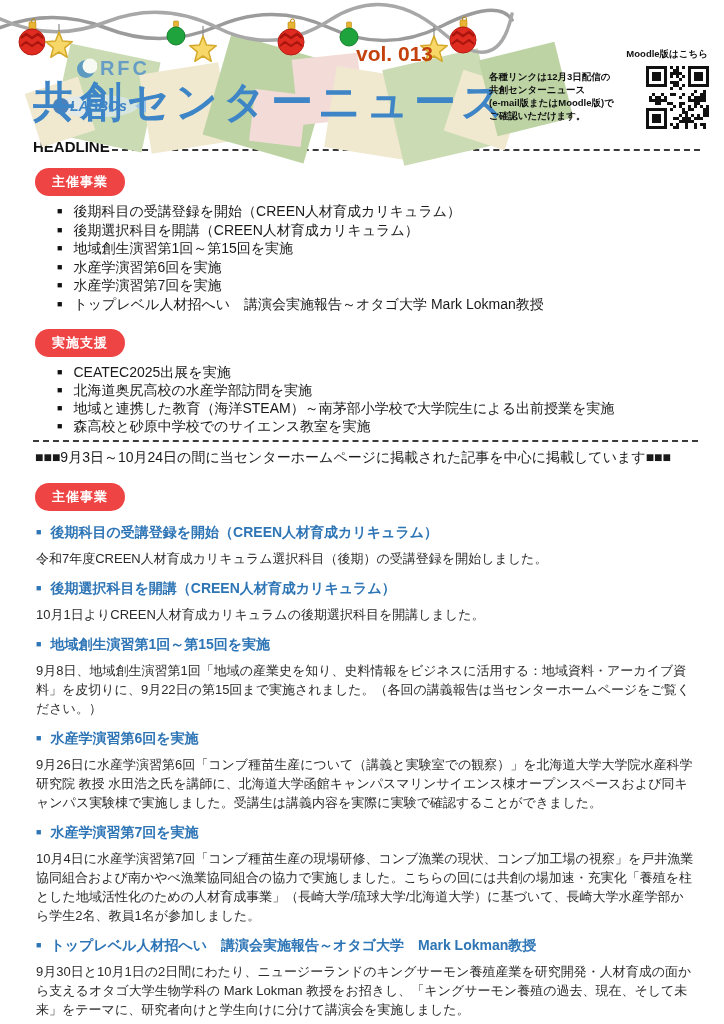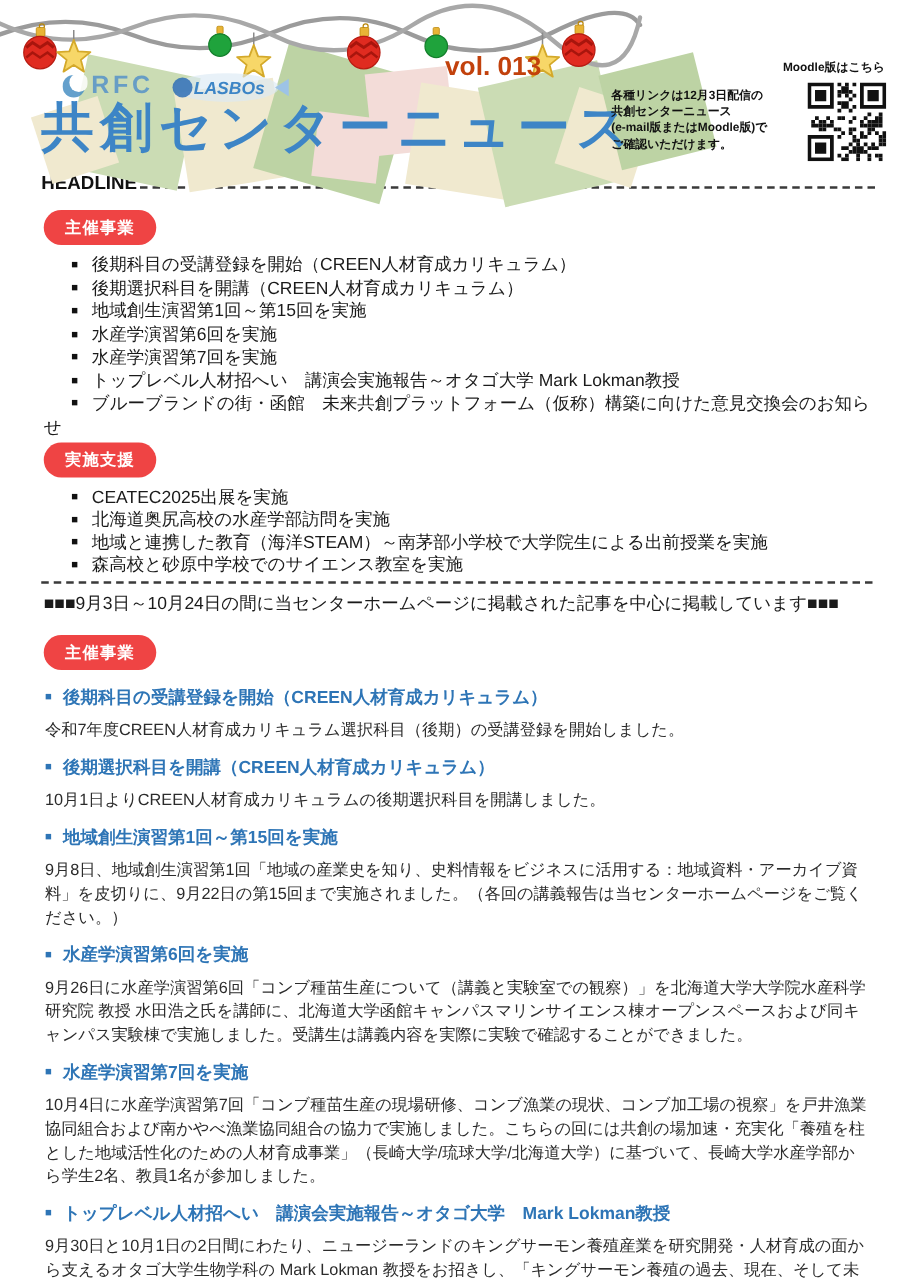--- a/index.html
+++ b/index.html
@@ -5,40 +5,40 @@
   html,body{margin:0;padding:0;background:#e8e8e8;}
   .page{position:relative;width:724px;height:1024px;background:#ffffff;margin:0 auto;
         font-family:"Liberation Sans","DejaVu Sans",sans-serif;color:#1a1a1a;overflow:hidden;}
 
   
   .header{position:relative;height:136px;}
   .sq{position:absolute;z-index:1;}
   .sq.g1{background:#cbdcb4;} .sq.g2{background:#bdd3a4;}
   .sq.cr{background:#f0e9cf;} .sq.pk{background:#f3dcd8;}
   .garland{position:absolute;left:0;top:0;z-index:2;}
-  .logos{position:absolute;left:50px;top:56px;z-index:3;display:flex;align-items:flex-start;gap:12px;}
+  .logos{position:absolute;left:50px;top:56px;z-index:3;display:flex;align-items:flex-end;gap:12px;flex-direction:column;}
   .rfc{display:flex;align-items:center;gap:3px;font-size:20px;font-weight:bold;
        color:#5693c9;letter-spacing:3px;opacity:.85;}
   .main-title{position:absolute;left:33px;top:74px;z-index:3;font-size:42px;font-weight:bold;
        color:#3d85c6;letter-spacing:5px;white-space:nowrap;}
   .vol{position:absolute;left:356px;top:42px;z-index:3;font-size:21px;font-weight:bold;color:#c2410c;}
   .qr-note{position:absolute;left:489px;top:70px;width:142px;z-index:3;
        font-size:9.5px;font-weight:bold;line-height:13px;color:#111;}
   .moodle-cap{position:absolute;right:16px;top:48px;z-index:3;font-size:9.5px;font-weight:bold;color:#111;}
   .qr{position:absolute;right:15px;top:66px;width:63px;height:63px;z-index:3;}
 
   
   .headline{display:flex;align-items:flex-end;margin:2px 24px 0 33px;
        font-size:15px;font-weight:bold;color:#111;}
   .headline .dash{flex:1;height:0;border-top:2px dashed #3a3a3a;margin:0 0 4px 2px;}
 
   
   .badge{display:inline-block;margin-left:35px;background:#ef4444;color:#fff;
        font-size:13px;font-weight:bold;padding:5px 17px;border-radius:14px;letter-spacing:1px;}
-  .badge.b1{margin-top:13px;} .badge.b2{margin-top:4px;text-align:center;} .badge.b3{margin-top:16px;}
+  .badge.b1{margin-top:13px;} .badge.b2{margin-top:16px;text-align:center;} .badge.b3{margin-top:16px;}
 
   
   .hl-list{margin:6px 28px 0 35px;}
   .hl-item{font-size:14px;line-height:18.5px;text-indent:22px;color:#1a1a1a;}
   .hl-item::before{content:"■";font-size:9px;margin-right:11px;vertical-align:2px;color:#111;}
   .hl-list.tight .hl-item{line-height:18px;}
 
   .divider{margin:5px 26px 0 33px;border-top:2px dashed #3a3a3a;height:0;}
   .notice{margin:7px 24px 0 35px;font-size:14px;color:#1a1a1a;}
 
@@ -262,21 +262,20 @@
 
   
   <div class="badge b1">主催事業</div>
   <div class="hl-list">
     <div class="hl-item">後期科目の受講登録を開始（CREEN人材育成カリキュラム）</div>
     <div class="hl-item">後期選択科目を開講（CREEN人材育成カリキュラム）</div>
     <div class="hl-item">地域創生演習第1回～第15回を実施</div>
     <div class="hl-item">水産学演習第6回を実施</div>
     <div class="hl-item">水産学演習第7回を実施</div>
     <div class="hl-item">トップレベル人材招へい　講演会実施報告～オタゴ大学 Mark Lokman教授</div>
-    <div class="hl-item">ブルーブランドの街・函館　未来共創プラットフォーム（仮称）構築に向けた意見交換会のお知らせ</div>
   </div>
 
   
   <div class="badge b2">実施支援</div>
   <div class="hl-list tight">
     <div class="hl-item">CEATEC2025出展を実施</div>
     <div class="hl-item">北海道奥尻高校の水産学部訪問を実施</div>
     <div class="hl-item">地域と連携した教育（海洋STEAM）～南茅部小学校で大学院生による出前授業を実施</div>
     <div class="hl-item">森高校と砂原中学校でのサイエンス教室を実施</div>
   </div>

